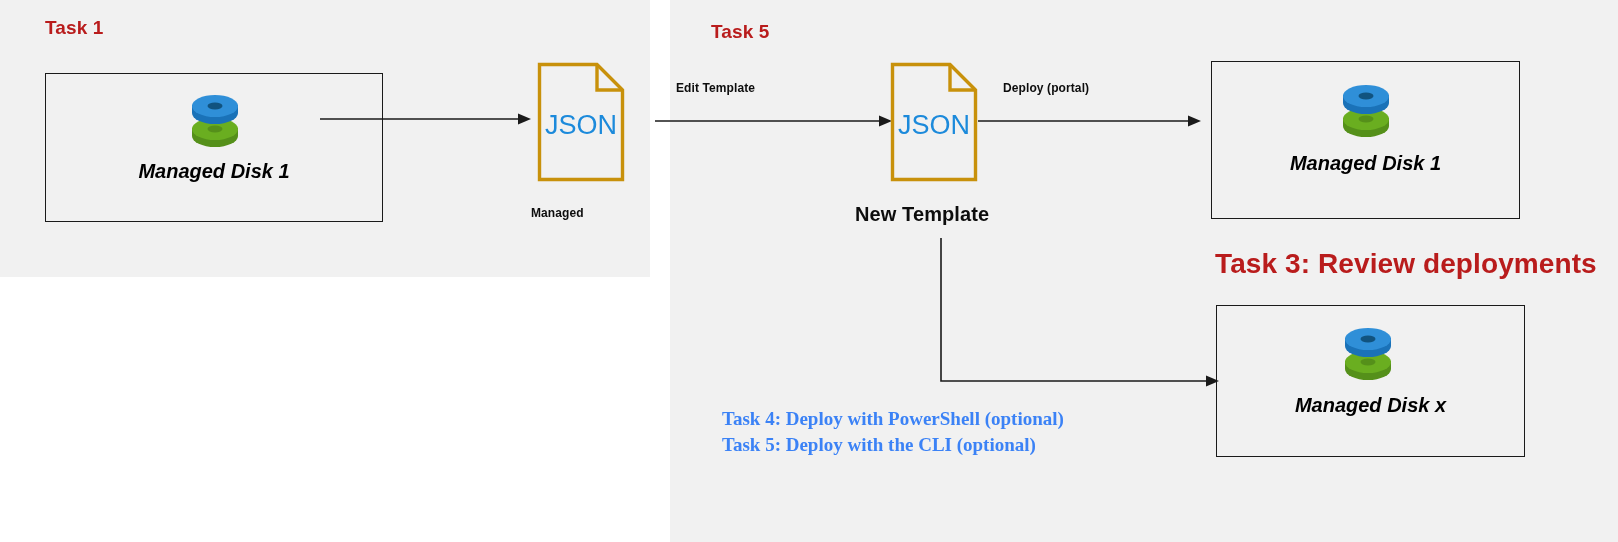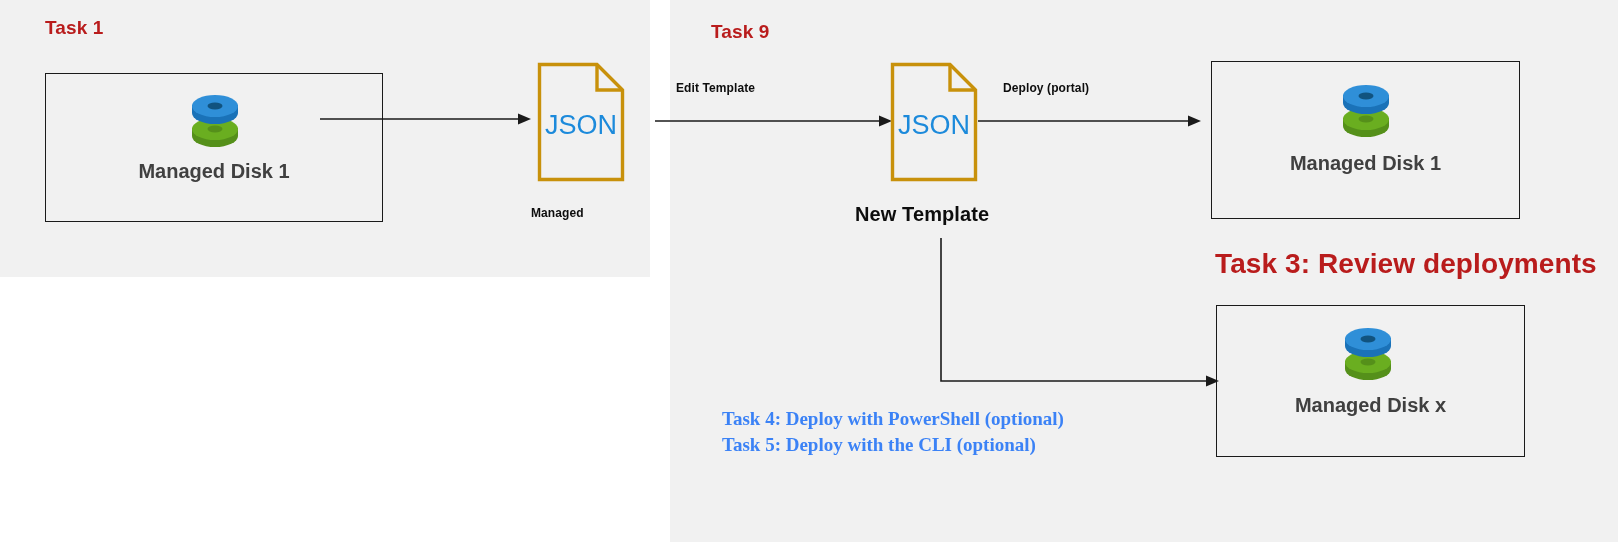--- a/index.html
+++ b/index.html
@@ -55,22 +55,23 @@
     height: 60px;
   }
   .disk-icon svg { display: block; }
 
   .disk-caption {
     position: absolute;
     width: 100%;
     text-align: center;
     font-weight: bold;
     font-size: 20px;
-    color: #404040;
-    white-space: nowrap;
+    color: #000000;
+    white-space: nowrap;
+    font-style: italic;
   }
 
   
   .json-doc {
     position: absolute;
     width: 88px;
     height: 120px;
   }
   .json-doc svg { display: block; }
 
@@ -124,21 +125,21 @@
 
   <div class="json-doc" style="left:537px; top:62px;">
     <svg width="88" height="120" viewBox="0 0 88 120" xmlns="http://www.w3.org/2000/svg">
       <path d="M2.5,2.5 H60 L85.5,28 V117.5 H2.5 Z" fill="none" stroke="#c8910b" stroke-width="3.4" stroke-linejoin="miter"></path>
       <path d="M60,2.5 V28 H85.5" fill="none" stroke="#c8910b" stroke-width="3.4"></path>
       <text x="44" y="72" text-anchor="middle" font-family="Liberation Sans, sans-serif" font-size="27" fill="#1c8adb">JSON</text>
     </svg>
   </div>
   <div class="body-label" style="left:531px; top:206px;">Managed</div>
 
-  <div class="section-label" style="left:711px; top:21px;">Task 9</div>
+  <div class="section-label" style="left:711px; top:21px;">Task 5</div>
 
   <div class="body-label" style="left:676px; top:81px;">Edit Template</div>
 
   <div class="arrow-line" style="left:655px; top:112px;">
     <svg width="240" height="18" viewBox="0 0 240 18" xmlns="http://www.w3.org/2000/svg">
       <line x1="0" y1="9" x2="224" y2="9" stroke="#1a1a1a" stroke-width="1.6"></line>
       <polygon points="224,3.5 237,9 224,14.5" fill="#1a1a1a"></polygon>
     </svg>
   </div>
 

